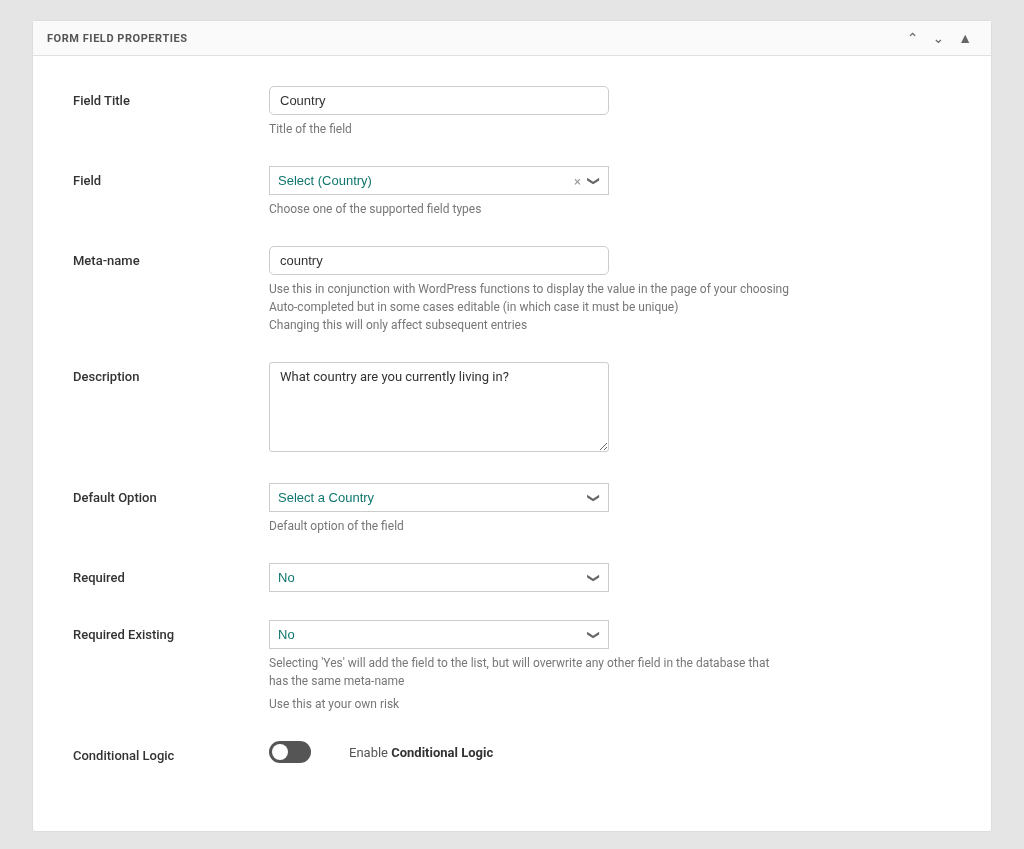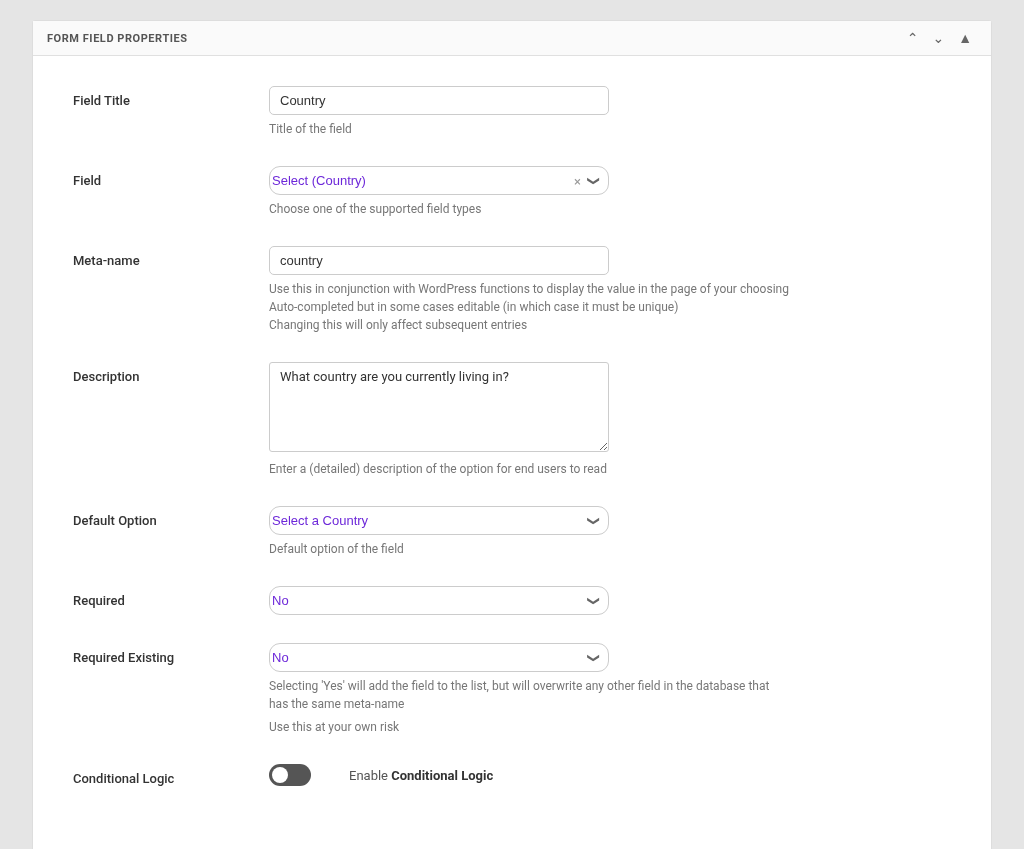--- a/index.html
+++ b/index.html
@@ -87,25 +87,25 @@
       color: #777;
       line-height: 1.5;
     }
     .form-select-wrap {
       position: relative;
       width: 100%;
       max-width: 340px;
     }
     .form-select {
       width: 100%;
-      padding: 6px 32px 6px 2px;
+      padding: 6px 32px 6px 8px;
       border: 1px solid #ccc;
-      border-radius: 11px;
-      font-size: 13px;
-      color: #6d28d9;
+      border-radius: 0;
+      font-size: 13px;
+      color: #0f766e;
       background: #fff;
       appearance: none;
       -webkit-appearance: none;
       cursor: pointer;
       outline: none;
     }
     .select-chevron {
       position: absolute;
       right: 10px;
       top: 50%;
@@ -230,21 +230,20 @@
       <div class="form-control-wrap">
         <input type="text" class="form-input" value="country" style="">
         <div class="form-hint">Use this in conjunction with WordPress functions to display the value in the page of your choosing<br>Auto-completed but in some cases editable (in which case it must be unique)<br>Changing this will only affect subsequent entries</div>
       </div>
     </div>
 
     <div class="form-row">
       <div class="form-label">Description</div>
       <div class="form-control-wrap">
         <textarea class="form-textarea" style="">What country are you currently living in?</textarea>
-        <div class="form-hint">Enter a (detailed) description of the option for end users to read</div>
       </div>
     </div>
 
     <div class="form-row">
       <div class="form-label">Default Option</div>
       <div class="form-control-wrap">
         <div class="form-select-wrap">
           <select class="form-select">
             <option>Select a Country</option>
           </select>

